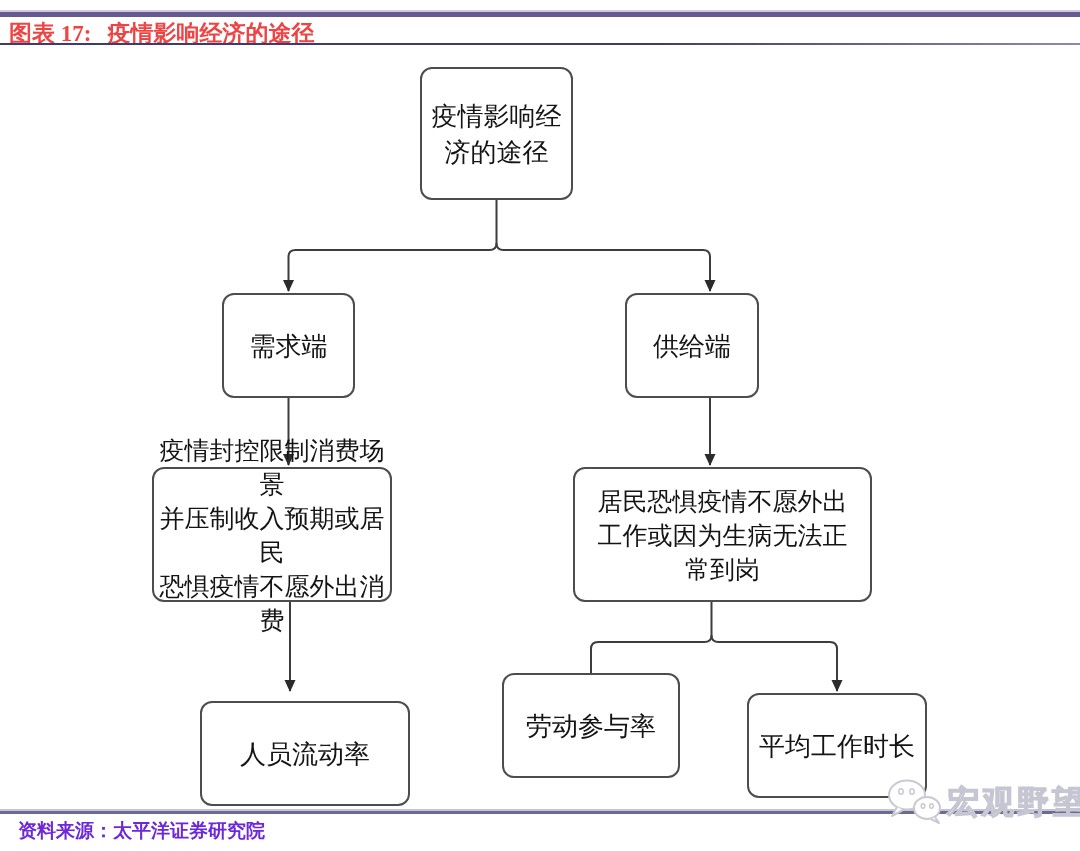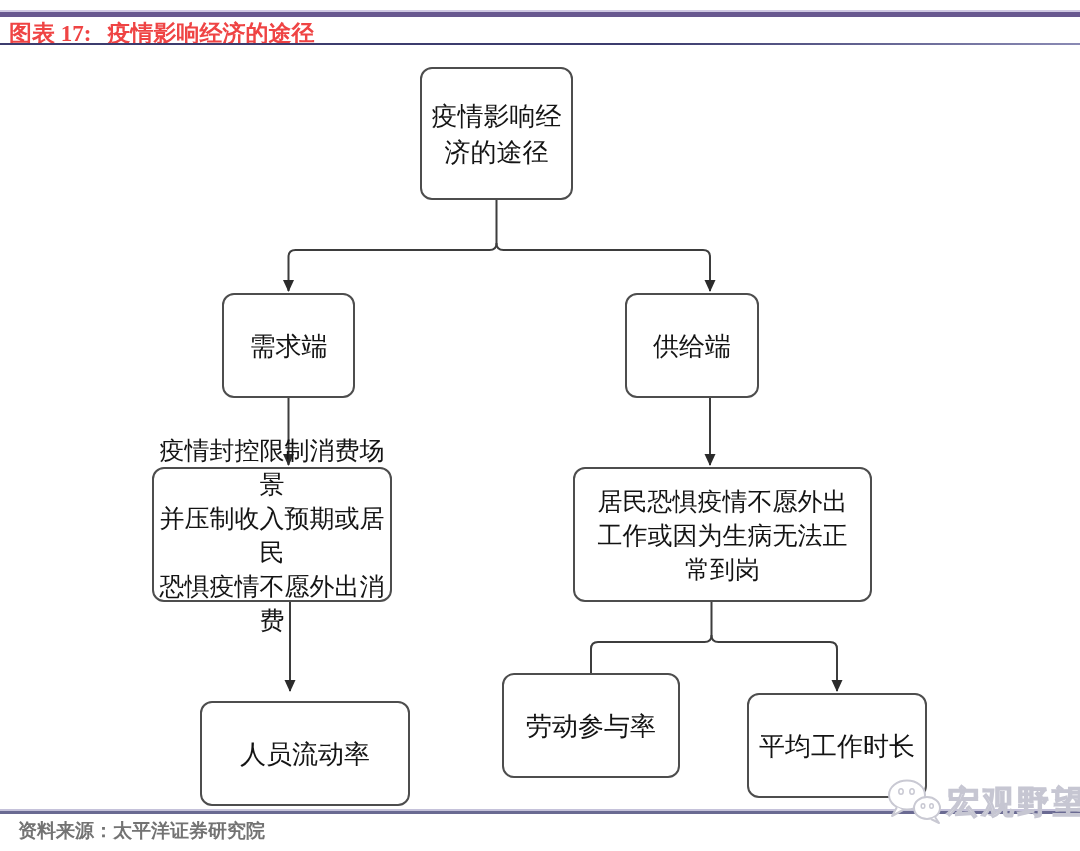--- a/index.html
+++ b/index.html
@@ -40,21 +40,21 @@
   .n-hours{left:747px;top:693px;width:180px;height:105px;}
   .connectors{position:absolute;left:0;top:0;z-index:1;pointer-events:none;}
   
   .source-rule{
     position:absolute;left:0;top:809px;width:1080px;height:5px;
     background:linear-gradient(to bottom,#c5c2da 0 2px,#6a6a92 2px 5px);z-index:3;
   }
   .source-note{
     position:absolute;left:18px;top:818px;
     font-family:"Liberation Serif",serif;font-size:19px;font-weight:bold;
-    color:#737373;z-index:4;
+    color:#6d28d9;z-index:4;
   }
   .watermark{
     position:absolute;left:886px;top:778px;display:flex;align-items:center;
     gap:5px;z-index:5;
   }
   .watermark-text{
     font-size:32px;font-weight:bold;letter-spacing:3px;
     color:#ededf2;-webkit-text-stroke:1.2px #c6c6d2;
     font-family:"Liberation Sans",sans-serif;white-space:nowrap;
   }

